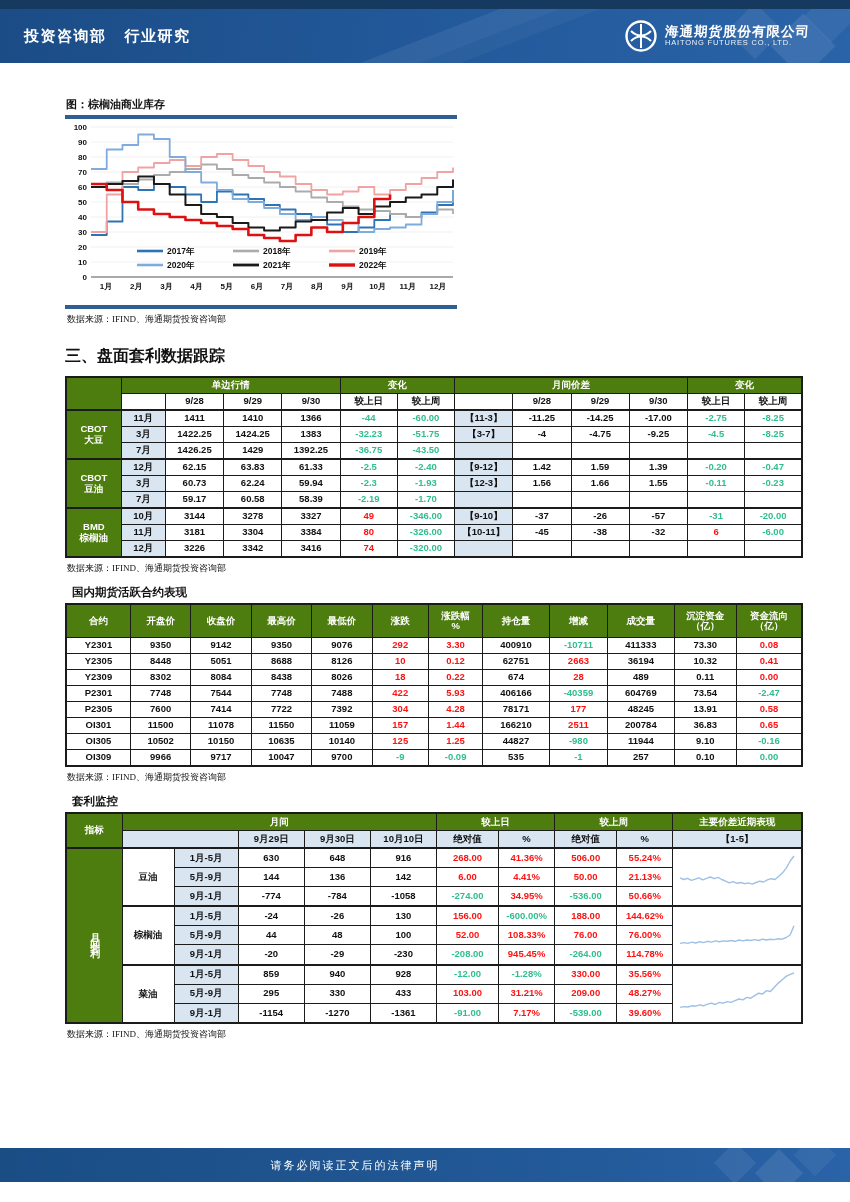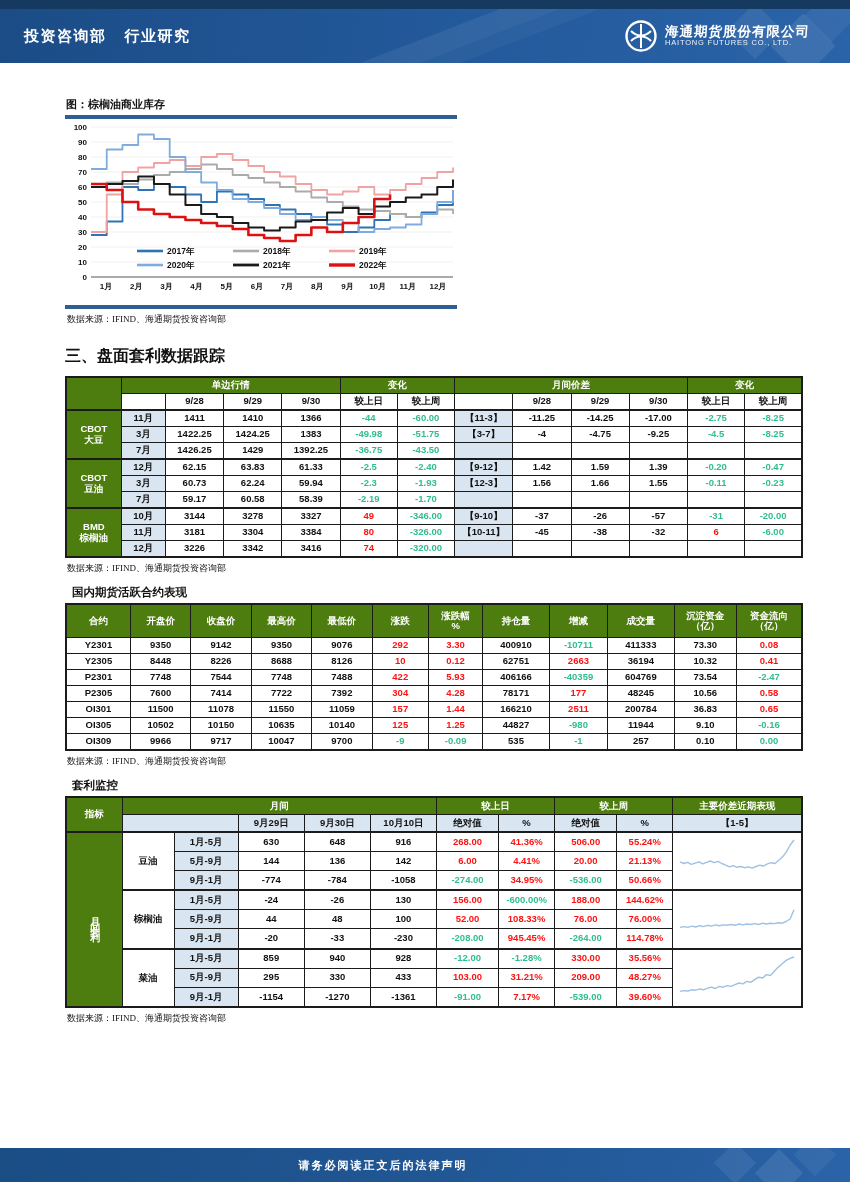--- a/index.html
+++ b/index.html
@@ -38,22 +38,22 @@
   tr.gtop td, tr.gtop th{border-top:2px solid #1b1b1b;}
   tr.hsep td{border-bottom:2px solid #1b1b1b;}
   #t2 th{height:32px;}
   #t3 td,#t3 th{height:16px;}
   .vlabel{writing-mode:vertical-rl;text-orientation:upright;letter-spacing:5px;font-size:10px;}
   .spark-cell{background:#fff;}
   
   .footer-bar{position:absolute;left:0;top:1148px;right:0;height:34px;overflow:hidden;
     background:linear-gradient(95deg,#1a4d84 0%,#235a9a 70%,#2a63a8 100%);}
   .footer-bar .disclaimer{position:absolute;left:0;width:710px;top:50%;transform:translateY(-50%);
-    text-align:center;color:#fff;font-family:"Liberation Serif",serif;font-weight:bold;
-    font-size:11px;letter-spacing:2px;padding-left:28px;}
+    text-align:center;color:#fff;font-family:"Liberation Serif",serif;font-weight:normal;
+    font-size:11px;letter-spacing:2px;}
 </style>
 </head>
 <body>
 
 <div class="top-strip"></div>
 <div class="header-band">
   <svg class="deco" width="850" height="54">
     <polygon points="360,54 500,0 560,0 420,54" fill="#ffffff" opacity="0.07"></polygon>
     <polygon points="420,54 560,0 600,0 460,54" fill="#ffffff" opacity="0.04"></polygon>
     <rect x="735" y="2" width="40" height="40" transform="rotate(45 755 22)" fill="#ffffff" opacity="0.07"></rect>
@@ -197,21 +197,21 @@
           <td>-14.25</td>
           <td>-17.00</td>
           <td class="g">-2.75</td>
           <td class="g">-8.25</td>
         </tr>
         <tr>
           <td class="lb">3月</td>
           <td>1422.25</td>
           <td>1424.25</td>
           <td>1383</td>
-          <td class="g">-49.98</td>
+          <td class="g">-32.23</td>
           <td class="g">-51.75</td>
           <td class="lb">【3-7】</td>
           <td>-4</td>
           <td>-4.75</td>
           <td>-9.25</td>
           <td class="g">-4.5</td>
           <td class="g">-8.25</td>
         </tr>
         <tr>
           <td class="lb">7月</td>
@@ -365,30 +365,44 @@
           <td class="r">3.30</td>
           <td>400910</td>
           <td class="g">-10711</td>
           <td>411333</td>
           <td>73.30</td>
           <td class="r">0.08</td>
         </tr>
         <tr>
           <td>Y2305</td>
           <td>8448</td>
-          <td>8226</td>
+          <td>5051</td>
           <td>8688</td>
           <td>8126</td>
           <td class="r">10</td>
           <td class="r">0.12</td>
           <td>62751</td>
           <td class="r">2663</td>
           <td>36194</td>
           <td>10.32</td>
           <td class="r">0.41</td>
+        </tr>
+        <tr>
+          <td>Y2309</td>
+          <td>8302</td>
+          <td>8084</td>
+          <td>8438</td>
+          <td>8026</td>
+          <td class="r">18</td>
+          <td class="r">0.22</td>
+          <td>674</td>
+          <td class="r">28</td>
+          <td>489</td>
+          <td>0.11</td>
+          <td class="r">0.00</td>
         </tr>
         <tr>
           <td>P2301</td>
           <td>7748</td>
           <td>7544</td>
           <td>7748</td>
           <td>7488</td>
           <td class="r">422</td>
           <td class="r">5.93</td>
           <td>406166</td>
@@ -401,21 +415,21 @@
           <td>P2305</td>
           <td>7600</td>
           <td>7414</td>
           <td>7722</td>
           <td>7392</td>
           <td class="r">304</td>
           <td class="r">4.28</td>
           <td>78171</td>
           <td class="r">177</td>
           <td>48245</td>
-          <td>10.56</td>
+          <td>13.91</td>
           <td class="r">0.58</td>
         </tr>
         <tr>
           <td>OI301</td>
           <td>11500</td>
           <td>11078</td>
           <td>11550</td>
           <td>11059</td>
           <td class="r">157</td>
           <td class="r">1.44</td>
@@ -508,21 +522,21 @@
               <polyline points="4.0,28.8 7.8,30.5 11.6,29.3 15.4,31.4 19.2,30.1 23.0,28.8 26.8,30.9 30.6,29.3 34.4,28.0 38.2,29.7 42.0,28.4 45.8,30.5 49.6,32.2 53.4,33.9 57.2,32.6 61.0,34.3 64.8,33.5 68.6,34.7 72.4,33.9 76.2,35.1 80.0,33.5 83.8,32.2 87.6,33.0 91.4,30.9 95.2,29.7 99.0,30.5 102.8,27.2 106.6,23.8 110.4,18.8 114.2,12.0 118.0,7.0" fill="none" stroke="#9EC1E5" stroke-width="1.4" stroke-linejoin="round"></polyline>
             </svg></td>
         </tr>
         <tr>
           <td class="lb">5月-9月</td>
           <td>144</td>
           <td>136</td>
           <td>142</td>
           <td class="r">6.00</td>
           <td class="r">4.41%</td>
-          <td class="r">20.00</td>
+          <td class="r">50.00</td>
           <td class="r">21.13%</td>
         </tr>
         <tr>
           <td class="lb">9月-1月</td>
           <td>-774</td>
           <td>-784</td>
           <td>-1058</td>
           <td class="g">-274.00</td>
           <td class="r">34.95%</td>
           <td class="g">-536.00</td>
@@ -548,21 +562,21 @@
           <td>48</td>
           <td>100</td>
           <td class="r">52.00</td>
           <td class="r">108.33%</td>
           <td class="r">76.00</td>
           <td class="r">76.00%</td>
         </tr>
         <tr>
           <td class="lb">9月-1月</td>
           <td>-20</td>
-          <td>-33</td>
+          <td>-29</td>
           <td>-230</td>
           <td class="g">-208.00</td>
           <td class="r">945.45%</td>
           <td class="g">-264.00</td>
           <td class="r">114.78%</td>
         </tr>
         <tr class="gtop">
           <td rowspan="3">菜油</td>
           <td class="lb">1月-5月</td>
           <td>859</td>

